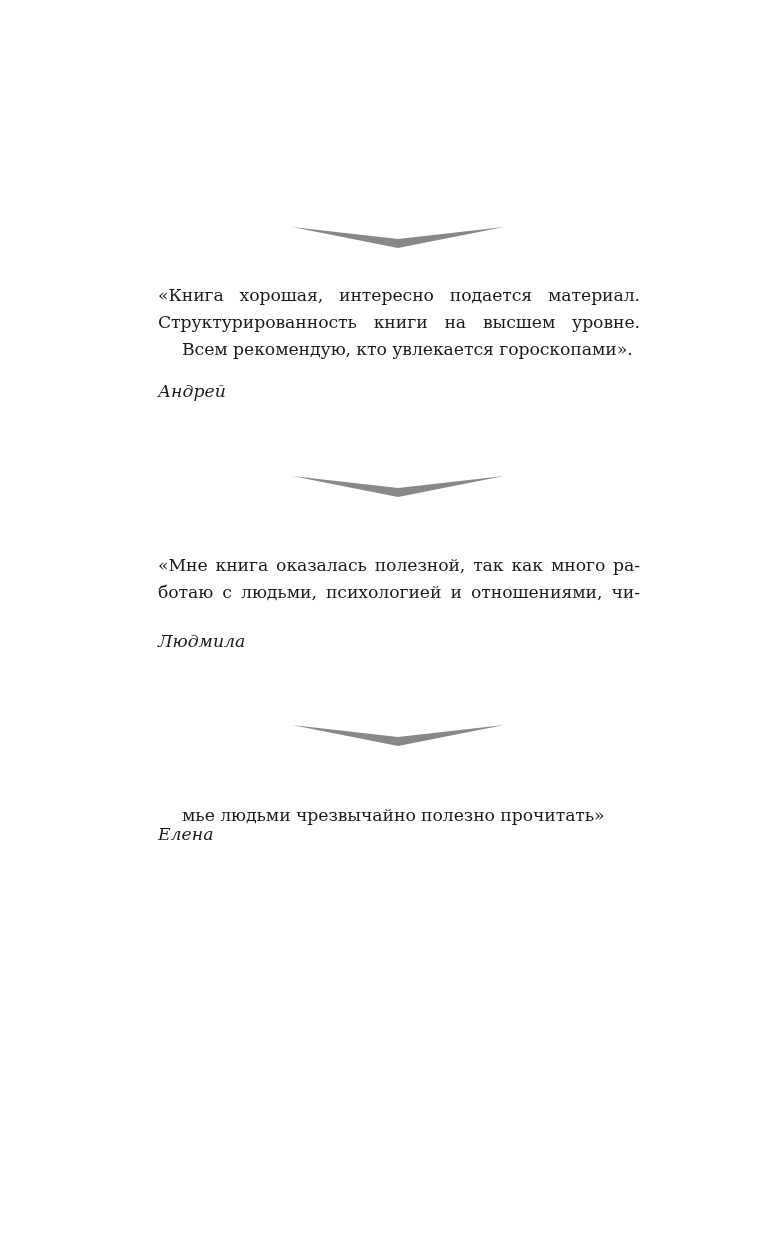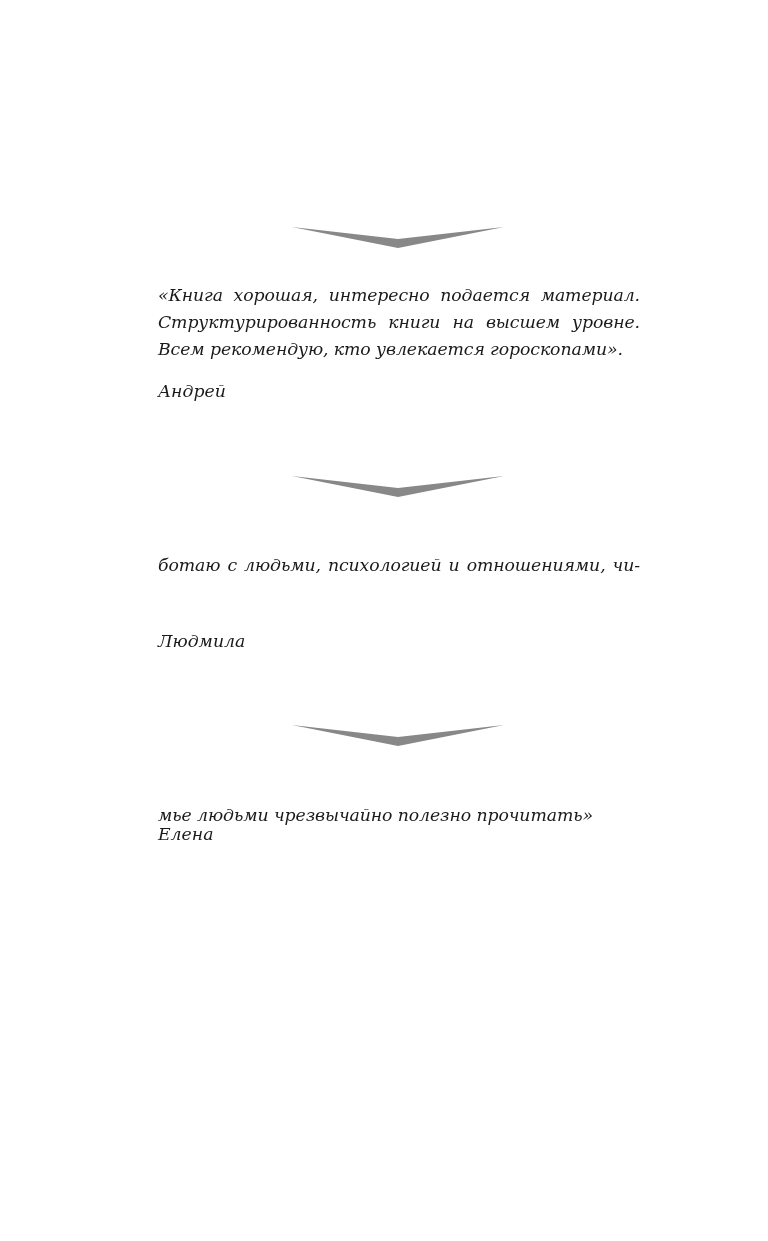--- a/index.html
+++ b/index.html
@@ -34,24 +34,24 @@
       line-height: 27px;
       text-align: justify;
       hyphens: manual;
       letter-spacing: -0.1px;
     }
     .quote .line {
       display: block;
       text-align: justify;
       text-align-last: justify;
       white-space: nowrap;
-      font-style: italic;
     }
     .quote .line.last {
       text-align-last: left;
+      margin-left: 24px;
     }
     .author {
       position: absolute;
       left: 158px;
       width: 482px;
       text-align: left;
       font-style: italic;
       font-size: 17.3px;
       line-height: 27px;
     }
@@ -72,20 +72,21 @@
 </div>
 <div class="author" style="top:378px;">Андрей</div>
 
 <div class="divider" style="top:474px;">
   <svg viewBox="0 0 212 24" preserveAspectRatio="none">
     <polygon points="0,2 106,14 212,2 106,23" fill="#888888"></polygon>
   </svg>
 </div>
 
 <div class="quote" style="top:552px;">
+  <span class="line">«Мне книга оказалась полезной, так как много ра-</span>
   <span class="line">ботаю с людьми, психологией и отношениями, чи-</span>
 </div>
 <div class="author" style="top:628px;">Людмила</div>
 
 <div class="divider" style="top:723px;">
   <svg viewBox="0 0 212 24" preserveAspectRatio="none">
     <polygon points="0,2 106,14 212,2 106,23" fill="#888888"></polygon>
   </svg>
 </div>
 

